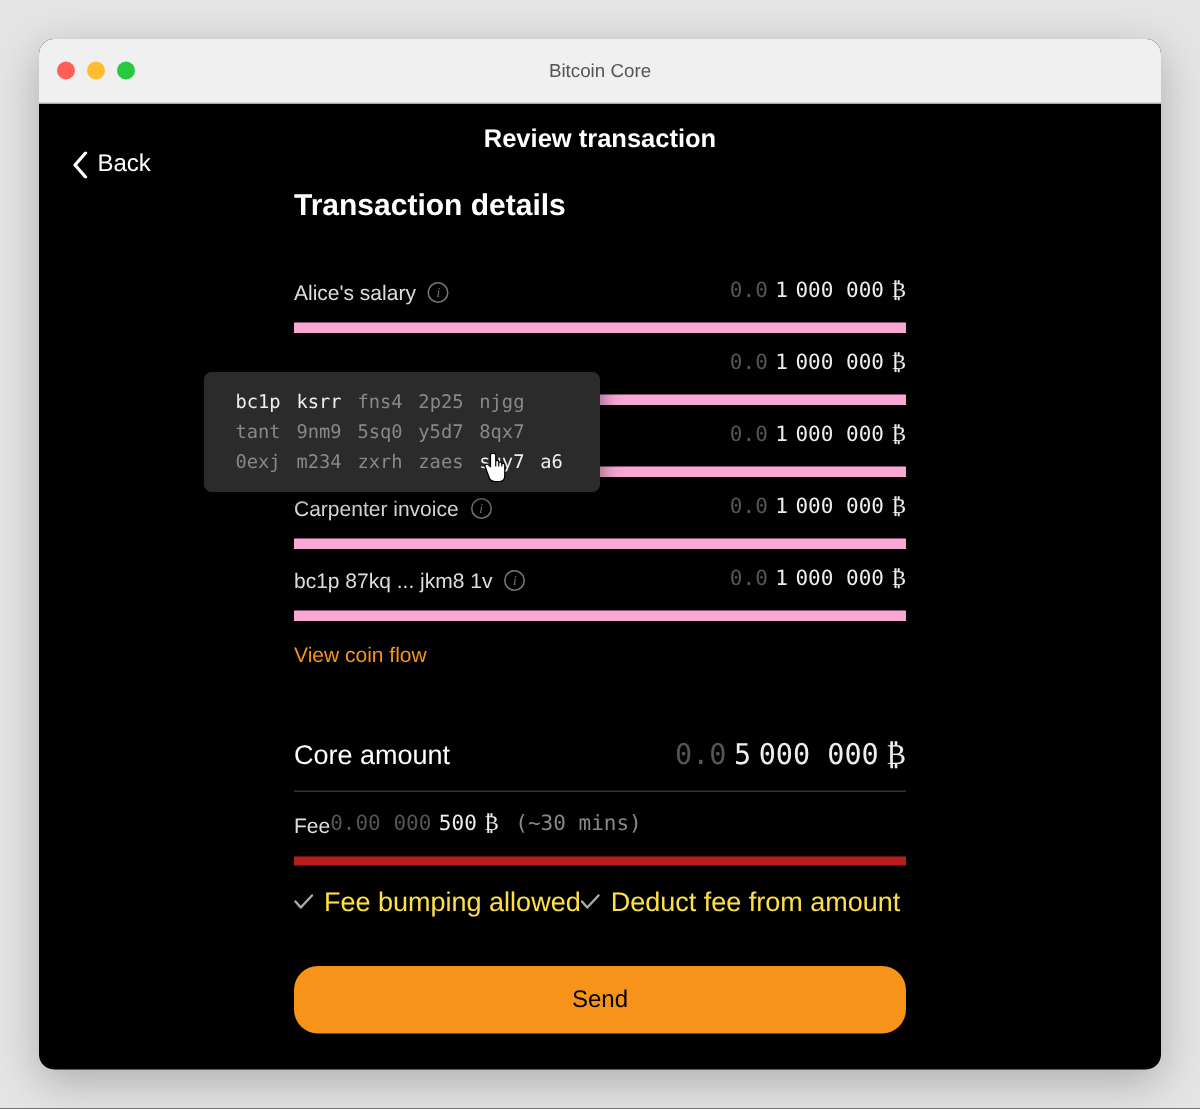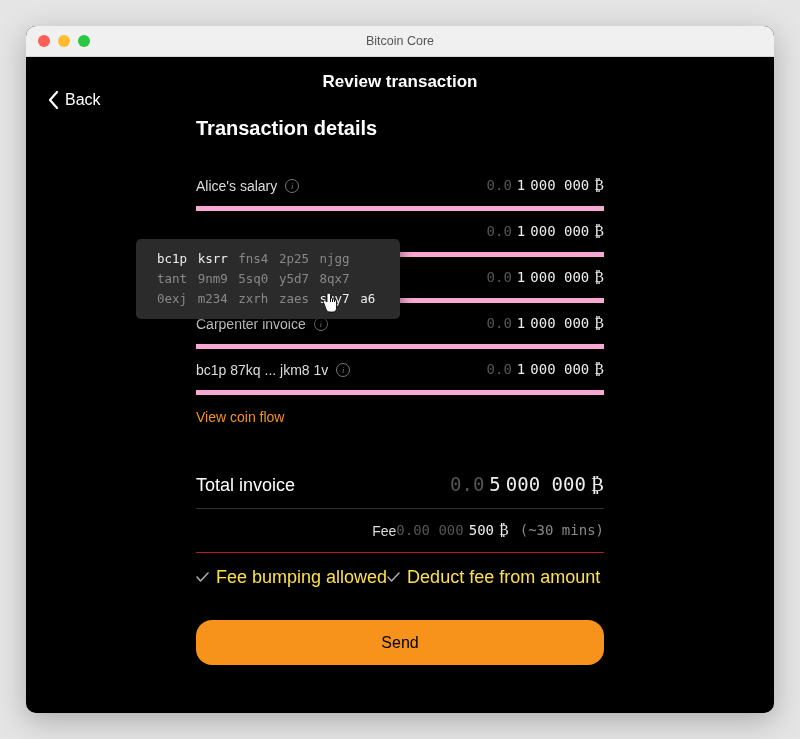--- a/index.html
+++ b/index.html
@@ -15,21 +15,21 @@
     width: 748px;
     height: 687px;
     background: #000;
     border-radius: 10px;
     overflow: hidden;
     box-shadow: 0 8px 30px rgba(0,0,0,0.25);
     display: flex;
     flex-direction: column;
   }
   .titlebar {
-    height: 31px;
+    height: 46px;
     background: #f0f0f0;
     display: flex;
     align-items: center;
     padding: 0 12px;
     position: relative;
     border-bottom: 1px solid #d8d8d8;
   }
   .traffic { display: flex; gap: 8px; }
   .dot { width: 12px; height: 12px; border-radius: 50%; }
   .dot.red { background: #ff5f57; }
@@ -73,21 +73,21 @@
   .section-title {
     font-size: 20px;
     font-weight: 600;
     margin-bottom: 25px;
   }
   .row {
     display: flex;
     align-items: center;
     justify-content: space-between;
     padding: 12px 0;
-    border-bottom: 5px solid #f9a8d4;
+    border-bottom: 7px solid #f9a8d4;
     font-size: 14px;
   }
   .row:last-of-type { border-bottom: none; }
   .label {
     display: flex;
     align-items: center;
     gap: 8px;
     color: #ddd;
   }
   .info-icon {
@@ -122,24 +122,24 @@
     justify-content: space-between;
     align-items: baseline;
     padding: 12px 0;
     border-bottom: 1px solid #333;
     margin-top: 30px;
   }
   .total-label { font-size: 18px; color: #fff; }
   .total-amount { font-size: 19px; }
   .fee-row {
     display: flex;
-    justify-content: flex-end;
+    justify-content: flex-start;
     align-items: center;
     padding: 13px 0;
-    border-bottom: 1px solid #b91c1c;
+    border-bottom: 6px solid #b91c1c;
     font-size: 14px;
     color: #ddd;
   }
   .fee-estimate { color: #888; margin-left: 6px; }
   .checks {
     display: flex;
     padding: 14px 0 0 0;
     font-size: 18px;
     color: #fde047;
   }
@@ -268,21 +268,21 @@
         <span class="dim">0.0</span>
           <span class="bright">1</span>
         <span class="bright">000 000</span>
         <span class="bright">₿</span>
       </div>
     </div>
 
     <div class="link-row">View coin flow</div>
 
     <div class="total-row">
-      <div class="total-label">Total invoice</div>
+      <div class="total-label">Core amount</div>
       <div class="amount total-amount">
         <span class="dim">0.0</span>
           <span class="bright">5</span>
         <span class="bright">000 000</span>
         <span class="bright">₿</span>
       </div>
     </div>
 
     <div class="fee-row">
       <div>Fee</div>

